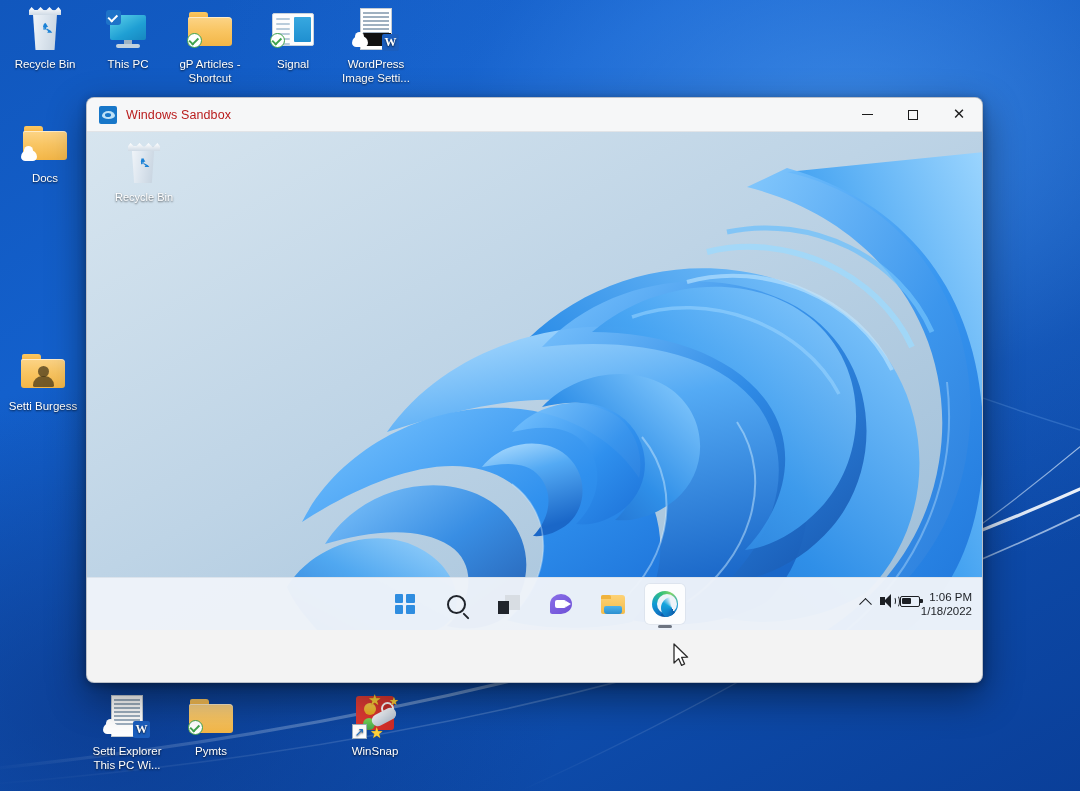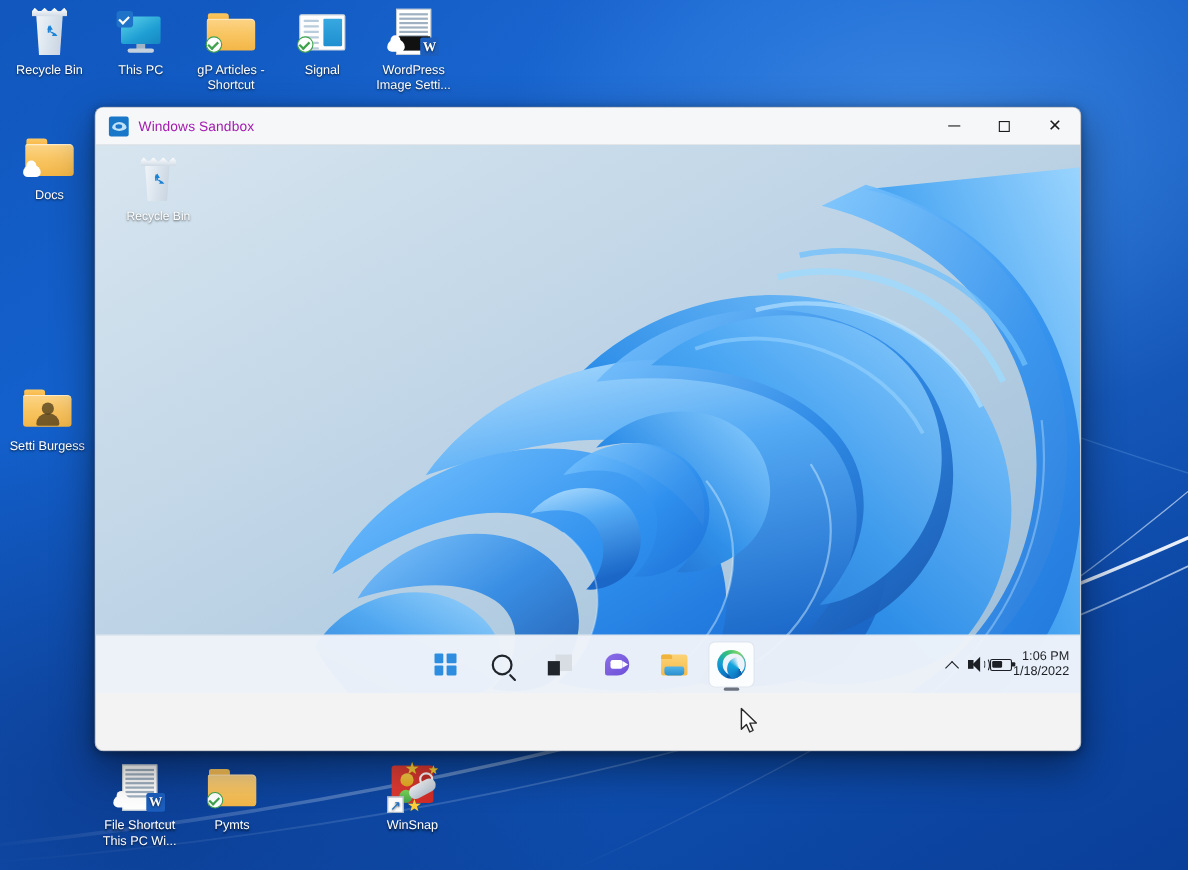--- a/index.html
+++ b/index.html
@@ -155,21 +155,21 @@
   }
   #titlebar .tb-icon:after {
     content: ""; position: absolute; left: 2.5px; top: 5px; width: 13px; height: 8px;
     background: #bfe2f7; border-radius: 50% 50% 50% 50% / 60% 60% 40% 40%;
   }
   #titlebar .tb-icon:before {
     content: ""; position: absolute; left: 6px; top: 7.5px; width: 6px; height: 3.5px;
     background: #1877c9; border-radius: 50%; z-index: 2;
   }
   #titlebar .tb-title {
-    font-size: 12.5px; color: #a21caf; letter-spacing: .1px;
+    font-size: 12.5px; color: #b91c1c; letter-spacing: .1px;
   }
   #titlebar .spacer { flex: 1 1 auto; }
   .winbtn {
     width: 46px; height: 33px;
     display: flex; align-items: center; justify-content: center;
     color: #1b1b1b; font-size: 12px; cursor: default;
   }
   .winbtn .min { width: 11px; height: 1px; background: #1b1b1b; }
   .winbtn .max { width: 10px; height: 10px; border: 1px solid #1b1b1b; }
   .winbtn .cls { font-size: 15px; line-height: 15px; font-family: "DejaVu Sans", sans-serif; }
@@ -230,21 +230,21 @@
   .expl .back{position:absolute;left:0;top:0;width:24px;height:19px;background:linear-gradient(#fdd276,#f4bc4a);border-radius:2px 3px 2px 2px;}
   .expl .tabf{position:absolute;left:0;top:0;width:10px;height:4px;background:#f0b33d;border-radius:2px 2px 0 0;}
   .expl .front{position:absolute;left:3px;bottom:0;width:18px;height:8px;background:linear-gradient(#4fb3ea,#2b8fd0);border-radius:2px 2px 3px 3px;}
   .edge{width:26px;height:26px;border-radius:50%;position:relative;overflow:hidden;
     background: conic-gradient(from 200deg, #0f6cbd 0deg, #0f9ad6 70deg, #35c07a 140deg, #7fd46a 190deg, #1b9ad8 260deg, #0d5aa7 330deg);}
   .edge:after{content:"";position:absolute;left:5px;top:3px;width:20px;height:20px;border-radius:50%;background:#eef3f9;}
   .edge:before{content:"";position:absolute;left:9px;top:6px;width:22px;height:22px;border-radius:50%;
     background: conic-gradient(from 150deg, #0d5aa7 0deg, #1184cc 80deg, #15a5dd 150deg, rgba(0,0,0,0) 200deg);z-index:2;}
   
   #tb-right {
-    position: absolute; right: 10px; display: flex; align-items: center; gap: 0;
+    position: absolute; right: 10px; display: flex; gap: 0;
     color: #1c1f24; font-size: 11.5px;
   }
   .tray-ic { display:flex; align-items:center; justify-content:center; width:22px; height:22px; cursor:default; }
   .chev { width:9px;height:9px;border-left:1.6px solid #1c1f24;border-top:1.6px solid #1c1f24;transform:rotate(45deg) translate(2px,2px); }
   .spk { position:relative;width:16px;height:14px; }
   .spk .body{position:absolute;left:0;top:3px;width:5px;height:8px;background:#1c1f24;}
   .spk .cone{position:absolute;left:4px;top:0;border-top:7px solid transparent;border-bottom:7px solid transparent;border-right:7px solid #1c1f24;}
   .spk .w1,.spk .w2{position:absolute;border:1.4px solid #1c1f24;border-left-color:transparent;border-bottom-color:transparent;border-top-color:transparent;border-radius:50%;}
   .spk .w1{left:11px;top:3px;width:5px;height:8px;}
   .spk .w2{left:13px;top:0.5px;width:7px;height:13px;}
@@ -383,21 +383,21 @@
           <i></i>
           <i></i>
           <i></i>
           <i></i>
           <i></i>
           <i></i>
         </div>
       <div class="badge-cloud"></div>
       <div class="wbadge">W</div>
     </div>
-    <span class="label">File Shortcut This PC Wi...</span>
+    <span class="label">Setti Explorer This PC Wi...</span>
   </div>
 
   <div class="dicon" style="left:168px; top:693px;">
     <div class="glyph">
       <div class="folder">
           <div class="tab"></div>
           <div class="body"></div>
         </div>
       <div class="badge-check"></div>
     </div>

